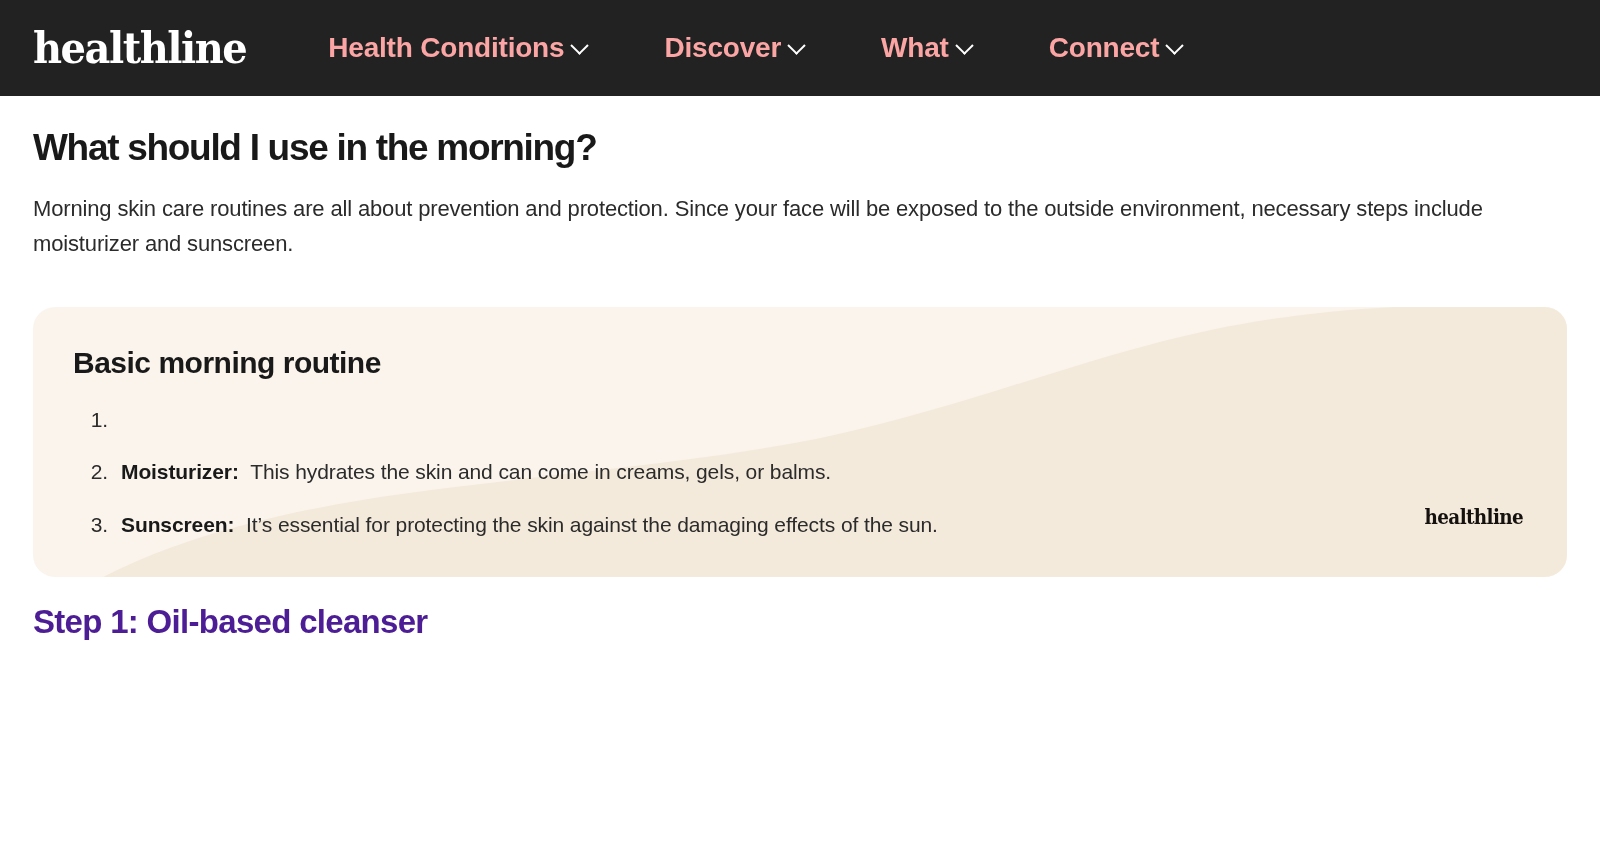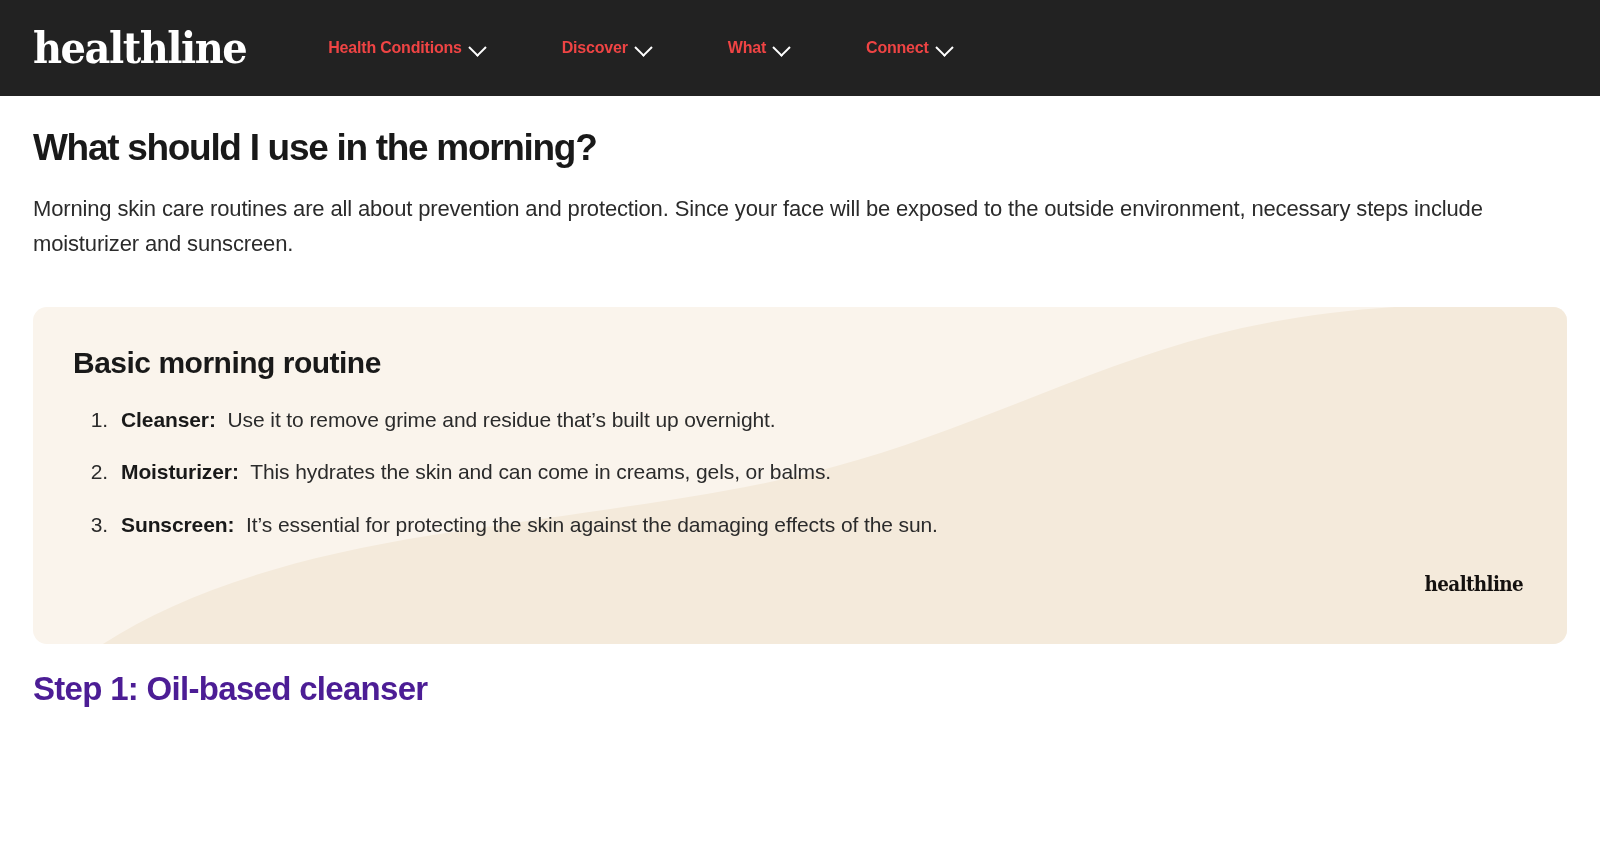--- a/index.html
+++ b/index.html
@@ -39,24 +39,24 @@
   }
 
   .nav-links {
     display: flex;
     align-items: center;
     gap: 0;
   }
 
   .nav-item {
     display: flex;
-    align-items: flex-end;
+    align-items: center;
     gap: 9px;
-    color: #ef4444;
-    font-size: 16px;
+    color: #fca5a5;
+    font-size: 28px;
     font-weight: 700;
     letter-spacing: -0.2px;
     padding: 0 40px 0 0;
     margin-right: 38px;
     cursor: pointer;
     white-space: nowrap;
   }
   .nav-item:last-child { margin-right: 0; }
 
   .chev {
@@ -112,22 +112,22 @@
     color: #2b2b2b;
     margin-top: 24px;
     max-width: 1500px;
     letter-spacing: -0.15px;
   }
 
   
   .card {
     position: relative;
     margin-top: 45px;
-    height: 337px;
-    border-radius: 14px;
+    height: 270px;
+    border-radius: 22px;
     background: #FAF4EC;
     overflow: hidden;
   }
 
   .card-wave {
     position: absolute;
     inset: 0;
     width: 100%;
     height: 100%;
     display: block;
@@ -277,21 +277,20 @@
                C1280,2 1400,-8 1534,0 Z" fill="#F4EADB"></path>
     </svg>
 
     <div class="card-inner">
       <h2 class="card-title">Basic morning routine</h2>
 
       <ol class="routine-list">
 
         <li class="routine-item">
           <span class="routine-num">1.</span>
-          <span><span class="routine-lead">Cleanser:</span><span> Use it to remove grime and residue that’s built up overnight.</span></span>
         </li>
 
         <li class="routine-item">
           <span class="routine-num">2.</span>
           <span><span class="routine-lead">Moisturizer:</span><span> This hydrates the skin and can come in creams, gels, or balms.</span></span>
         </li>
 
         <li class="routine-item">
           <span class="routine-num">3.</span>
           <span><span class="routine-lead">Sunscreen:</span><span> It’s essential for protecting the skin against the damaging effects of the sun.</span></span>

